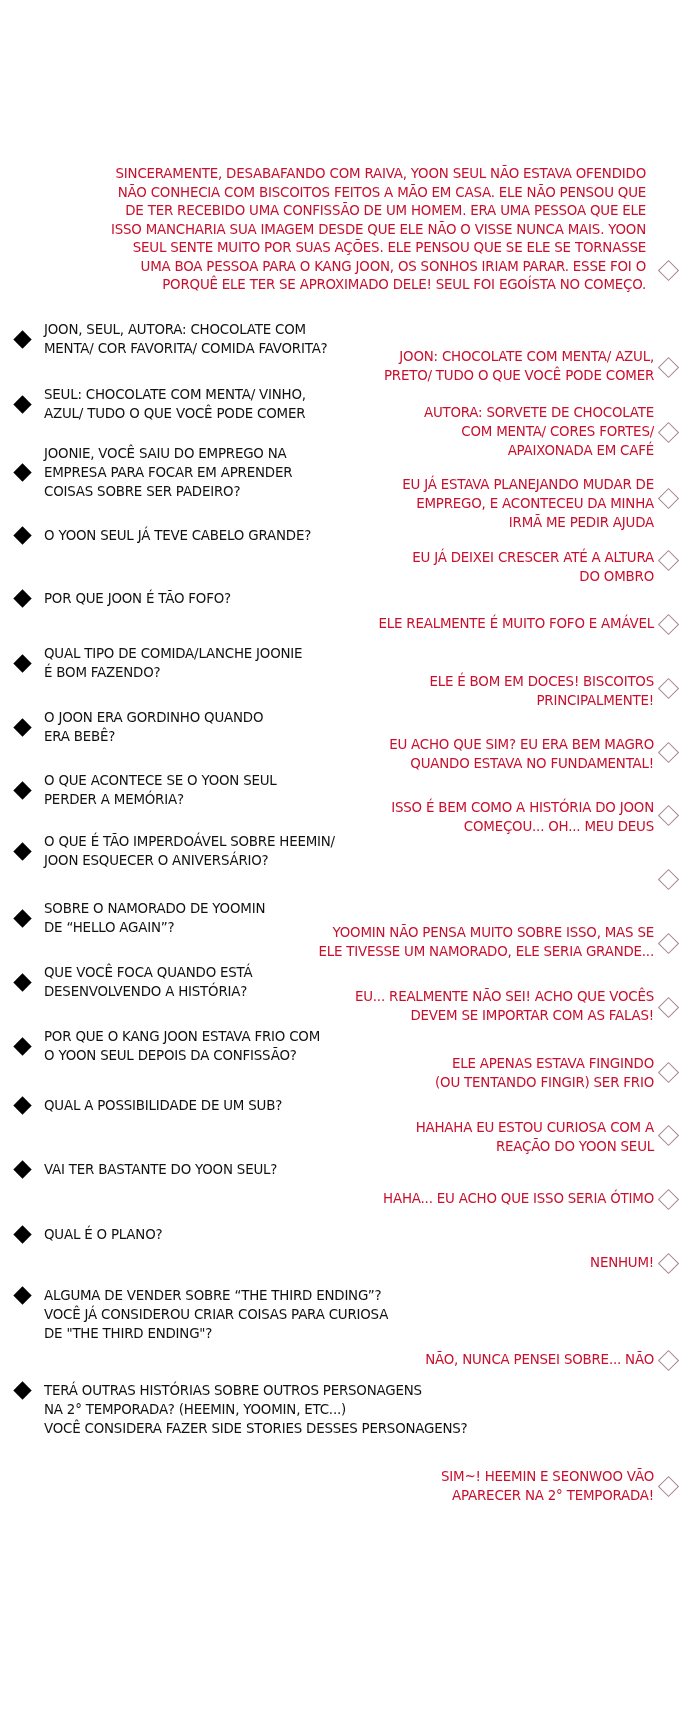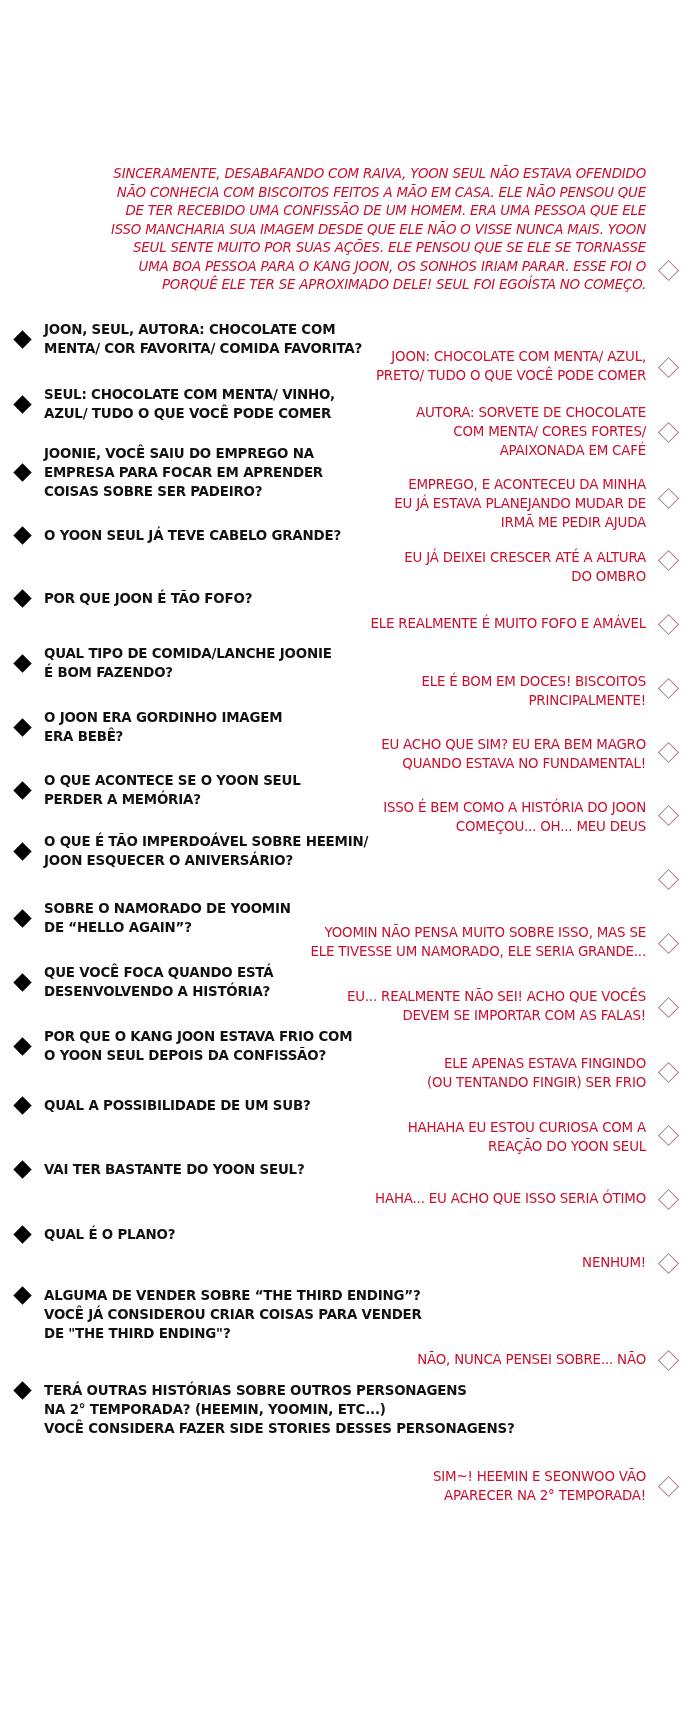--- a/index.html
+++ b/index.html
@@ -2,27 +2,27 @@
 <html><head>
 <meta charset="utf-8">
 <style>
   html, body { margin: 0; padding: 0; background: #ffffff; }
   body { width: 690px; height: 1729px; position: relative; overflow: hidden;
          font-family: "DejaVu Sans", sans-serif; }
   .page { position: absolute; left: 0; top: 0; width: 690px; height: 1729px; }
   .intro { position: absolute; left: 50px; top: 165px; width: 596px;
            color: #c8102e; font-size: 13.4px; line-height: 18.5px;
            text-align: right; letter-spacing: -0.2px; }
-  .intro span { display: block; white-space: nowrap; font-style: italic; }
+  .intro span { display: block; white-space: nowrap; }
   .q { position: absolute; left: 16px; color: #111; font-size: 13.4px; line-height: 19px; }
   .q .bullet { position: absolute; left: 0; width: 13px; height: 13px; background: #000;
                transform: rotate(45deg); }
-  .q .text { position: absolute; left: 28px; white-space: nowrap; letter-spacing: -0.2px; font-weight: bold; }
+  .q .text { position: absolute; left: 28px; white-space: nowrap; letter-spacing: -0.2px; }
   .q .text span { display: block; }
-  .a { position: absolute; right: 44px; color: #c8102e; font-size: 13.4px; line-height: 19px;
+  .a { position: absolute; right: 36px; color: #c8102e; font-size: 13.4px; line-height: 19px;
        text-align: right; white-space: nowrap; letter-spacing: -0.2px; }
   .a span { display: block; }
   .hollow { position: absolute; right: 14px; width: 13px; height: 13px;
             border: 1.5px solid #a67f8c; background: #fff; transform: rotate(45deg); }
 </style>
 </head>
 <body>
 
 <div class="page">
 
@@ -74,21 +74,21 @@
   <div class="q" style="top:644px">
     <div class="bullet" style="top:13px"></div>
     <div class="text">
         <span>QUAL TIPO DE COMIDA/LANCHE JOONIE</span>
         <span>É BOM FAZENDO?</span>
       </div>
   </div>
   <div class="q" style="top:708px">
     <div class="bullet" style="top:13px"></div>
     <div class="text">
-        <span>O JOON ERA GORDINHO IMAGEM</span>
+        <span>O JOON ERA GORDINHO QUANDO</span>
         <span>ERA BEBÊ?</span>
       </div>
   </div>
   <div class="q" style="top:771px">
     <div class="bullet" style="top:13px"></div>
     <div class="text">
         <span>O QUE ACONTECE SE O YOON SEUL</span>
         <span>PERDER A MEMÓRIA?</span>
       </div>
   </div>
@@ -135,21 +135,21 @@
   <div class="q" style="top:1225px">
     <div class="bullet" style="top:3px"></div>
     <div class="text">
         <span>QUAL É O PLANO?</span>
       </div>
   </div>
   <div class="q" style="top:1286px">
     <div class="bullet" style="top:3px"></div>
     <div class="text">
         <span>ALGUMA DE VENDER SOBRE “THE THIRD ENDING”?</span>
-        <span>VOCÊ JÁ CONSIDEROU CRIAR COISAS PARA VENDER</span>
+        <span>VOCÊ JÁ CONSIDEROU CRIAR COISAS PARA CURIOSA</span>
         <span>DE "THE THIRD ENDING"?</span>
       </div>
   </div>
   <div class="q" style="top:1381px">
     <div class="bullet" style="top:3px"></div>
     <div class="text">
         <span>TERÁ OUTRAS HISTÓRIAS SOBRE OUTROS PERSONAGENS</span>
         <span>NA 2° TEMPORADA? (HEEMIN, YOOMIN, ETC...)</span>
         <span>VOCÊ CONSIDERA FAZER SIDE STORIES DESSES PERSONAGENS?</span>
       </div>
@@ -162,22 +162,22 @@
   <div class="hollow" style="top:360px"></div>
 
   <div class="a" style="top:403px">
       <span>AUTORA: SORVETE DE CHOCOLATE</span>
       <span>COM MENTA/ CORES FORTES/</span>
       <span>APAIXONADA EM CAFÉ</span>
     </div>
   <div class="hollow" style="top:425px"></div>
 
   <div class="a" style="top:475px">
+      <span>EU JÁ ESTAVA PLANEJANDO MUDAR DE</span>
       <span>EMPREGO, E ACONTECEU DA MINHA</span>
-      <span>EU JÁ ESTAVA PLANEJANDO MUDAR DE</span>
       <span>IRMÃ ME PEDIR AJUDA</span>
     </div>
   <div class="hollow" style="top:491px"></div>
 
   <div class="a" style="top:548px">
       <span>EU JÁ DEIXEI CRESCER ATÉ A ALTURA</span>
       <span>DO OMBRO</span>
     </div>
   <div class="hollow" style="top:553px"></div>
 

